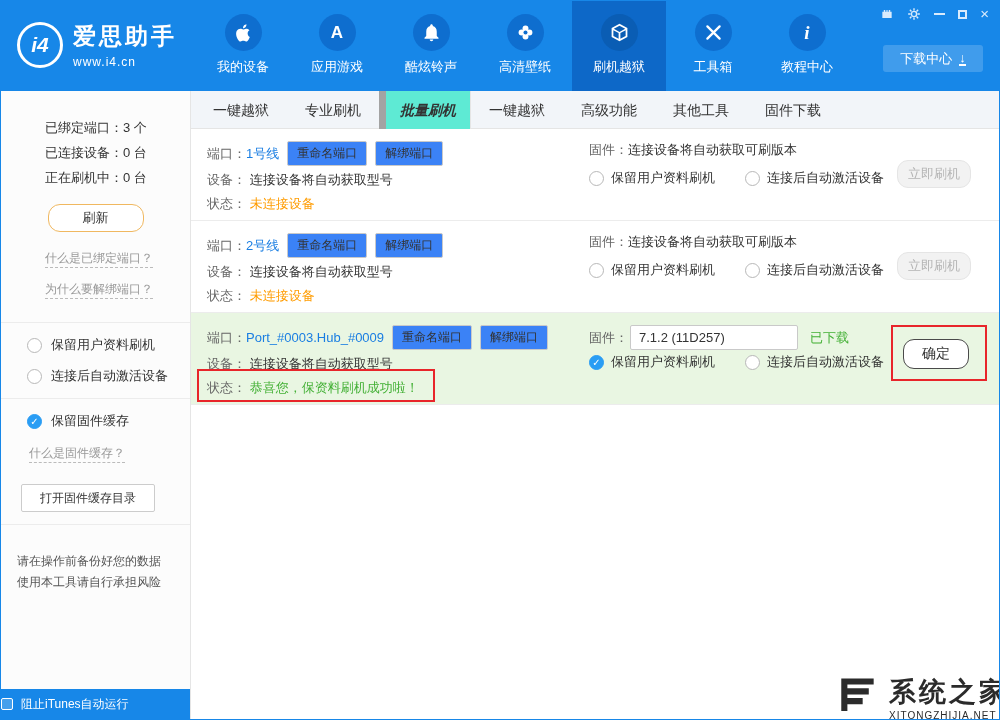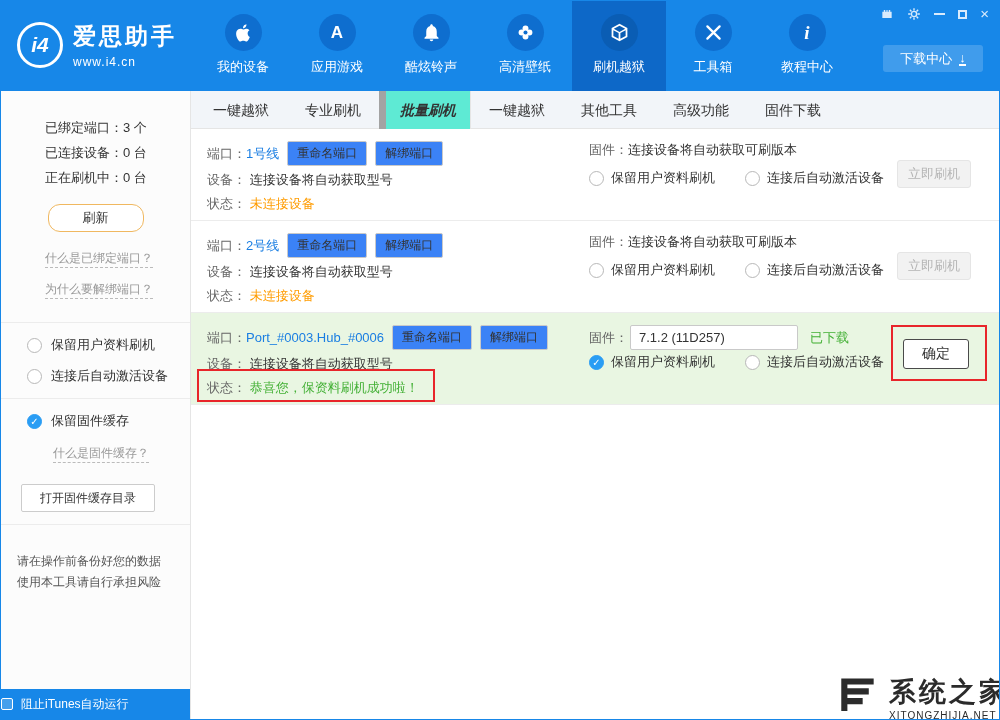--- a/index.html
+++ b/index.html
@@ -34,21 +34,21 @@
   .sidebar { position:absolute; top:90px; left:0; width:190px; bottom:0; background:#fcfcfc; border-right:1px solid #e5e5e5; padding-top:24px; }
   .stats { padding-left:44px; font-size:13px; color:#333; line-height:25px; }
   .refresh-btn { display:block; margin:14px auto 0; width:96px; height:28px; background:#fff; border:1px solid #f0b860; border-radius:12px; font-size:13px; color:#333; cursor:pointer; font-family:inherit; }
   .side-links { padding-left:44px; margin-top:16px; }
   .dashed-link { display:inline-block; font-size:12px; color:#999; border-bottom:1px dashed #bbb; margin-bottom:11px; cursor:pointer; }
   .divider { border-top:1px solid #ececec; margin:12px 0; }
   .opt-row { padding-left:26px; margin:13px 0; font-size:13px; color:#333; display:flex; align-items:center; gap:9px; cursor:pointer; }
   .radio { width:15px; height:15px; border:1px solid #b8b8b8; border-radius:50%; background:#fff; display:inline-flex; align-items:center; justify-content:center; flex:none; }
   .radio.checked { background:#2a9df4; border-color:#2a9df4; }
   .radio.checked::after { content:"✓"; color:#fff; font-size:10px; font-weight:700; }
-  .cache-link-wrap { padding-left:52px;font-family:Liberation Serif, serif; }
+  .cache-link-wrap { padding-left:28px;font-family:Liberation Serif, serif; }
   .cache-btn { margin:10px 0 0 20px; width:134px; height:28px; background:#fff; border:1px solid #ccc; border-radius:2px; font-size:12px; color:#333; cursor:pointer; font-family:inherit; }
   .warning { padding:14px 16px 0 16px; font-size:12px; color:#555; line-height:21px; }
   .side-bottom { position:absolute; bottom:0; left:0; width:100%; height:30px; background:#1787e8; display:flex; align-items:center; gap:8px; padding-left:0; color:#fff; font-size:12px; cursor:pointer; }
   .cb { width:12px; height:12px; border:1px solid #fff; border-radius:2px; background:rgba(255,255,255,.2); flex:none; }
 
   
   .main { position:absolute; left:190px; top:90px; right:0; bottom:0; background:#fff; }
   .tabbar { height:38px; background:#f2f5f9; border-bottom:1px solid #e5e5e5; display:flex; padding-left:4px; }
   .tab { width:92px; height:38px; line-height:38px; text-align:center; font-size:14px; color:#333; cursor:pointer; }
   .tab.active { background:#5eead4; font-weight:700; border-left:7px solid #a3a3a3; border-right:1px solid #e5e5e5;font-style:italic; }
@@ -62,21 +62,21 @@
   .val { color:#333; }
   .port-val { color:#1a7ee2; }
   .sbtn { margin-left:8px; padding:3px 9px; background:#3b82f6; border:1px solid #c9c9c9; border-radius:2px; font-size:12px; color:#333; cursor:pointer; font-family:inherit; }
   .fw { position:absolute; left:398px; top:12px; display:flex; align-items:center; }
   .fw-box { display:inline-block; width:168px; height:25px; line-height:23px; background:#fff; border:1px solid #c9c9c9; border-radius:2px; padding-left:8px; font-size:13px; color:#333; margin-left:2px; cursor:pointer; }
   .downloaded { color:#43b035; margin-left:12px; }
   .opts { position:absolute; left:398px; top:40px; display:flex; gap:30px; }
   .opt { display:flex; align-items:center; gap:7px; color:#333; cursor:pointer; }
   .status.warn { color:#ff9c00; }
   .status.ok { color:#43b035; }
-  .action { position:absolute; right:28px; top:31px; width:74px; height:28px; background:#f2f2f2; border:1px solid #e5e5e5; border-radius:3px; color:#b5b5b5; font-size:13px; cursor:pointer; font-family:inherit; }
+  .action { position:absolute; right:28px; top:31px; width:74px; height:28px; background:#f2f2f2; border:1px solid #e5e5e5; border-radius:11px; color:#b5b5b5; font-size:13px; cursor:pointer; font-family:inherit; }
   .action.confirm { right:30px; top:26px; width:66px; height:30px; background:#fff; border:1px solid #4a4a4a; color:#333; font-size:14px; }
   .annot { position:absolute; border:2px solid #e8252a; pointer-events:none; }
   .annot-status { left:6px; top:56px; width:238px; height:33px; }
   .annot-btn { right:12px; top:12px; width:96px; height:56px; }
 
   
   .watermark { position:absolute; right:-10px; bottom:-2px; display:flex; align-items:center; gap:8px; color:#2b2b2b; }
   .wm-logo svg { width:44px; height:44px; }
   .wm-title { font-size:27px; font-weight:700; letter-spacing:3px; text-shadow:1px 1px 0 #fff,-1px -1px 0 #fff,1px -1px 0 #fff,-1px 1px 0 #fff; }
   .wm-sub { font-size:10px; letter-spacing:1px; text-shadow:1px 1px 0 #fff; }
@@ -228,22 +228,22 @@
       <span>阻止iTunes自动运行</span>
     </div>
   </div>
 
   <div class="main">
     <div class="tabbar">
       <div class="tab">一键越狱</div>
       <div class="tab">专业刷机</div>
       <div class="tab active">批量刷机</div>
       <div class="tab">一键越狱</div>
+      <div class="tab">高级功能</div>
       <div class="tab">其他工具</div>
-      <div class="tab">高级功能</div>
       <div class="tab">固件下载</div>
     </div>
 
     <div class="row">
       <div class="l1">
         <span class="lbl">端口：</span>
         <span class="port-val">1号线</span>
         <button class="sbtn">重命名端口</button>
         <button class="sbtn">解绑端口</button>
       </div>
@@ -300,21 +300,21 @@
             <span class="radio"></span>
             <span>连接后自动激活设备</span>
           </span>
       </div>
       <button class="action">立即刷机</button>
     </div>
 
     <div class="row success">
       <div class="l1">
         <span class="lbl">端口：</span>
-        <span class="port-val">Port_#0003.Hub_#0006</span>
+        <span class="port-val">Port_#0003.Hub_#0009</span>
         <button class="sbtn">重命名端口</button>
         <button class="sbtn">解绑端口</button>
       </div>
       <div class="l2">
         <span class="lbl">设备：</span>
         <span class="val">连接设备将自动获取型号</span>
       </div>
       <div class="l3">
         <span class="lbl">状态：</span>
         <span class="status ok">恭喜您，保资料刷机成功啦！</span>

